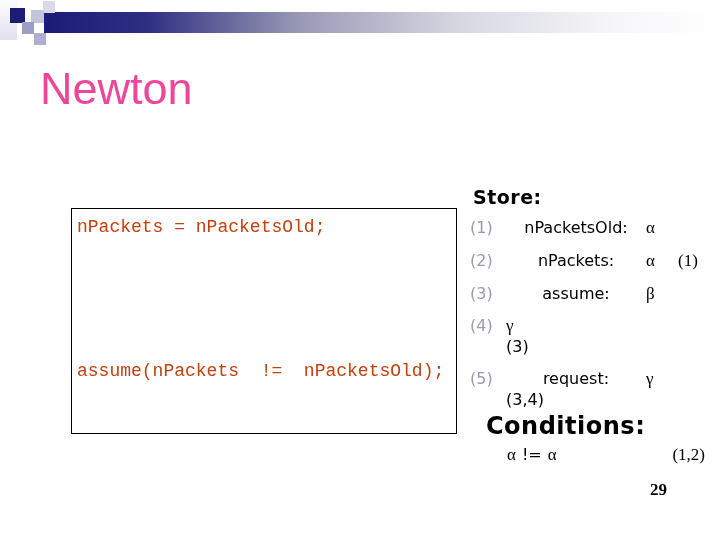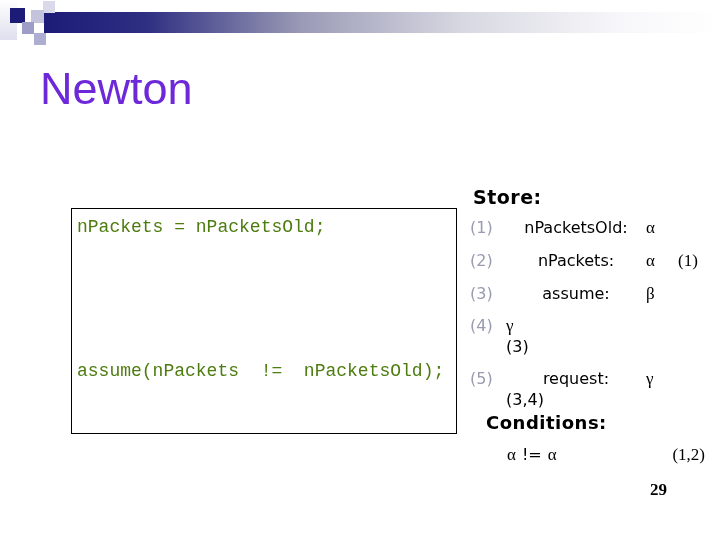--- a/index.html
+++ b/index.html
@@ -17,46 +17,46 @@
   .deco-bar{left:44px;top:12px;right:0;height:21px;
     background:linear-gradient(to right,#1c1c78 0%,#2e2e82 15%,#9a9ab6 38%,#d8d8e2 62%,#f7f7fa 85%,#ffffff 100%);}
   .sq{position:absolute;}
   .sq-navy{left:10px;top:8px;width:15px;height:15px;background:#1c1c78;}
   .sq-a{left:43px;top:1px;width:12px;height:12px;background:#d9d9ea;}
   .sq-b{left:31px;top:10px;width:13px;height:13px;background:#c3c3dd;}
   .sq-c{left:22px;top:22px;width:12px;height:12px;background:#9d9dc7;}
   .sq-d{left:34px;top:33px;width:12px;height:12px;background:#aeaed3;}
 
   .title{left:40px;top:64px;font-size:45px;line-height:1.1;
-    font-family:"Liberation Sans",sans-serif;color:#6d28d9;text-align:center;}
+    font-family:"Liberation Sans",sans-serif;color:#ec4899;text-align:center;}
 
   
   .code-box{left:71px;top:208px;width:384px;height:224px;border:1px solid #000;}
   .code-line{position:absolute;left:5px;white-space:pre;
     font-family:"Liberation Mono","DejaVu Sans Mono",monospace;
-    font-size:18px;color:#4d7c0f;}
+    font-size:18px;color:#c2410c;}
   .cl-0{top:8px;}  .cl-1{top:56px;}  .cl-2{top:104px;}  .cl-3{top:152px;}
 
   
   .store{left:470px;top:186px;width:252px;}
   .store-heading{position:absolute;top:0;left:3px;
     font-size:19px;font-weight:bold;letter-spacing:0.5px;text-align:center;}
   .entry{position:absolute;width:100%;}
   .e-0{top:32px;} .e-1{top:65px;} .e-2{top:98px;} .e-3{top:130px;} .e-4{top:183px;}
   .line{display:flex;align-items:baseline;font-size:16px;}
   .num{width:36px;flex:none;color:#9a9ab0;}
   .name{width:140px;flex:none;text-align:center;}
   .val{width:32px;flex:none;}
   .greek,.serif{font-family:"Liberation Serif","DejaVu Serif",serif;font-size:17px;}
   .name .greek:not(:empty){margin-right:5px;}
   .sub{margin-left:36px;margin-top:1px;font-size:16px;}
   .sub:empty{display:none;}
 
   .conditions-heading{position:absolute;top:226px;left:16px;
-    font-size:18px;font-weight:bold;letter-spacing:0.5px;}
+    font-size:24px;font-weight:bold;letter-spacing:0.5px;}
   .condition-row{position:absolute;top:259px;left:37px;width:198px;
     display:flex;justify-content:space-between;align-items:baseline;}
   .cond-left{display:flex;align-items:baseline;}
   .op{margin:0 6px;font-size:16px;}
 
   .page-number{left:650px;top:480px;
     font-family:"Liberation Serif","DejaVu Serif",serif;
     font-weight:bold;font-size:17px;}
 </style>
 </head>

